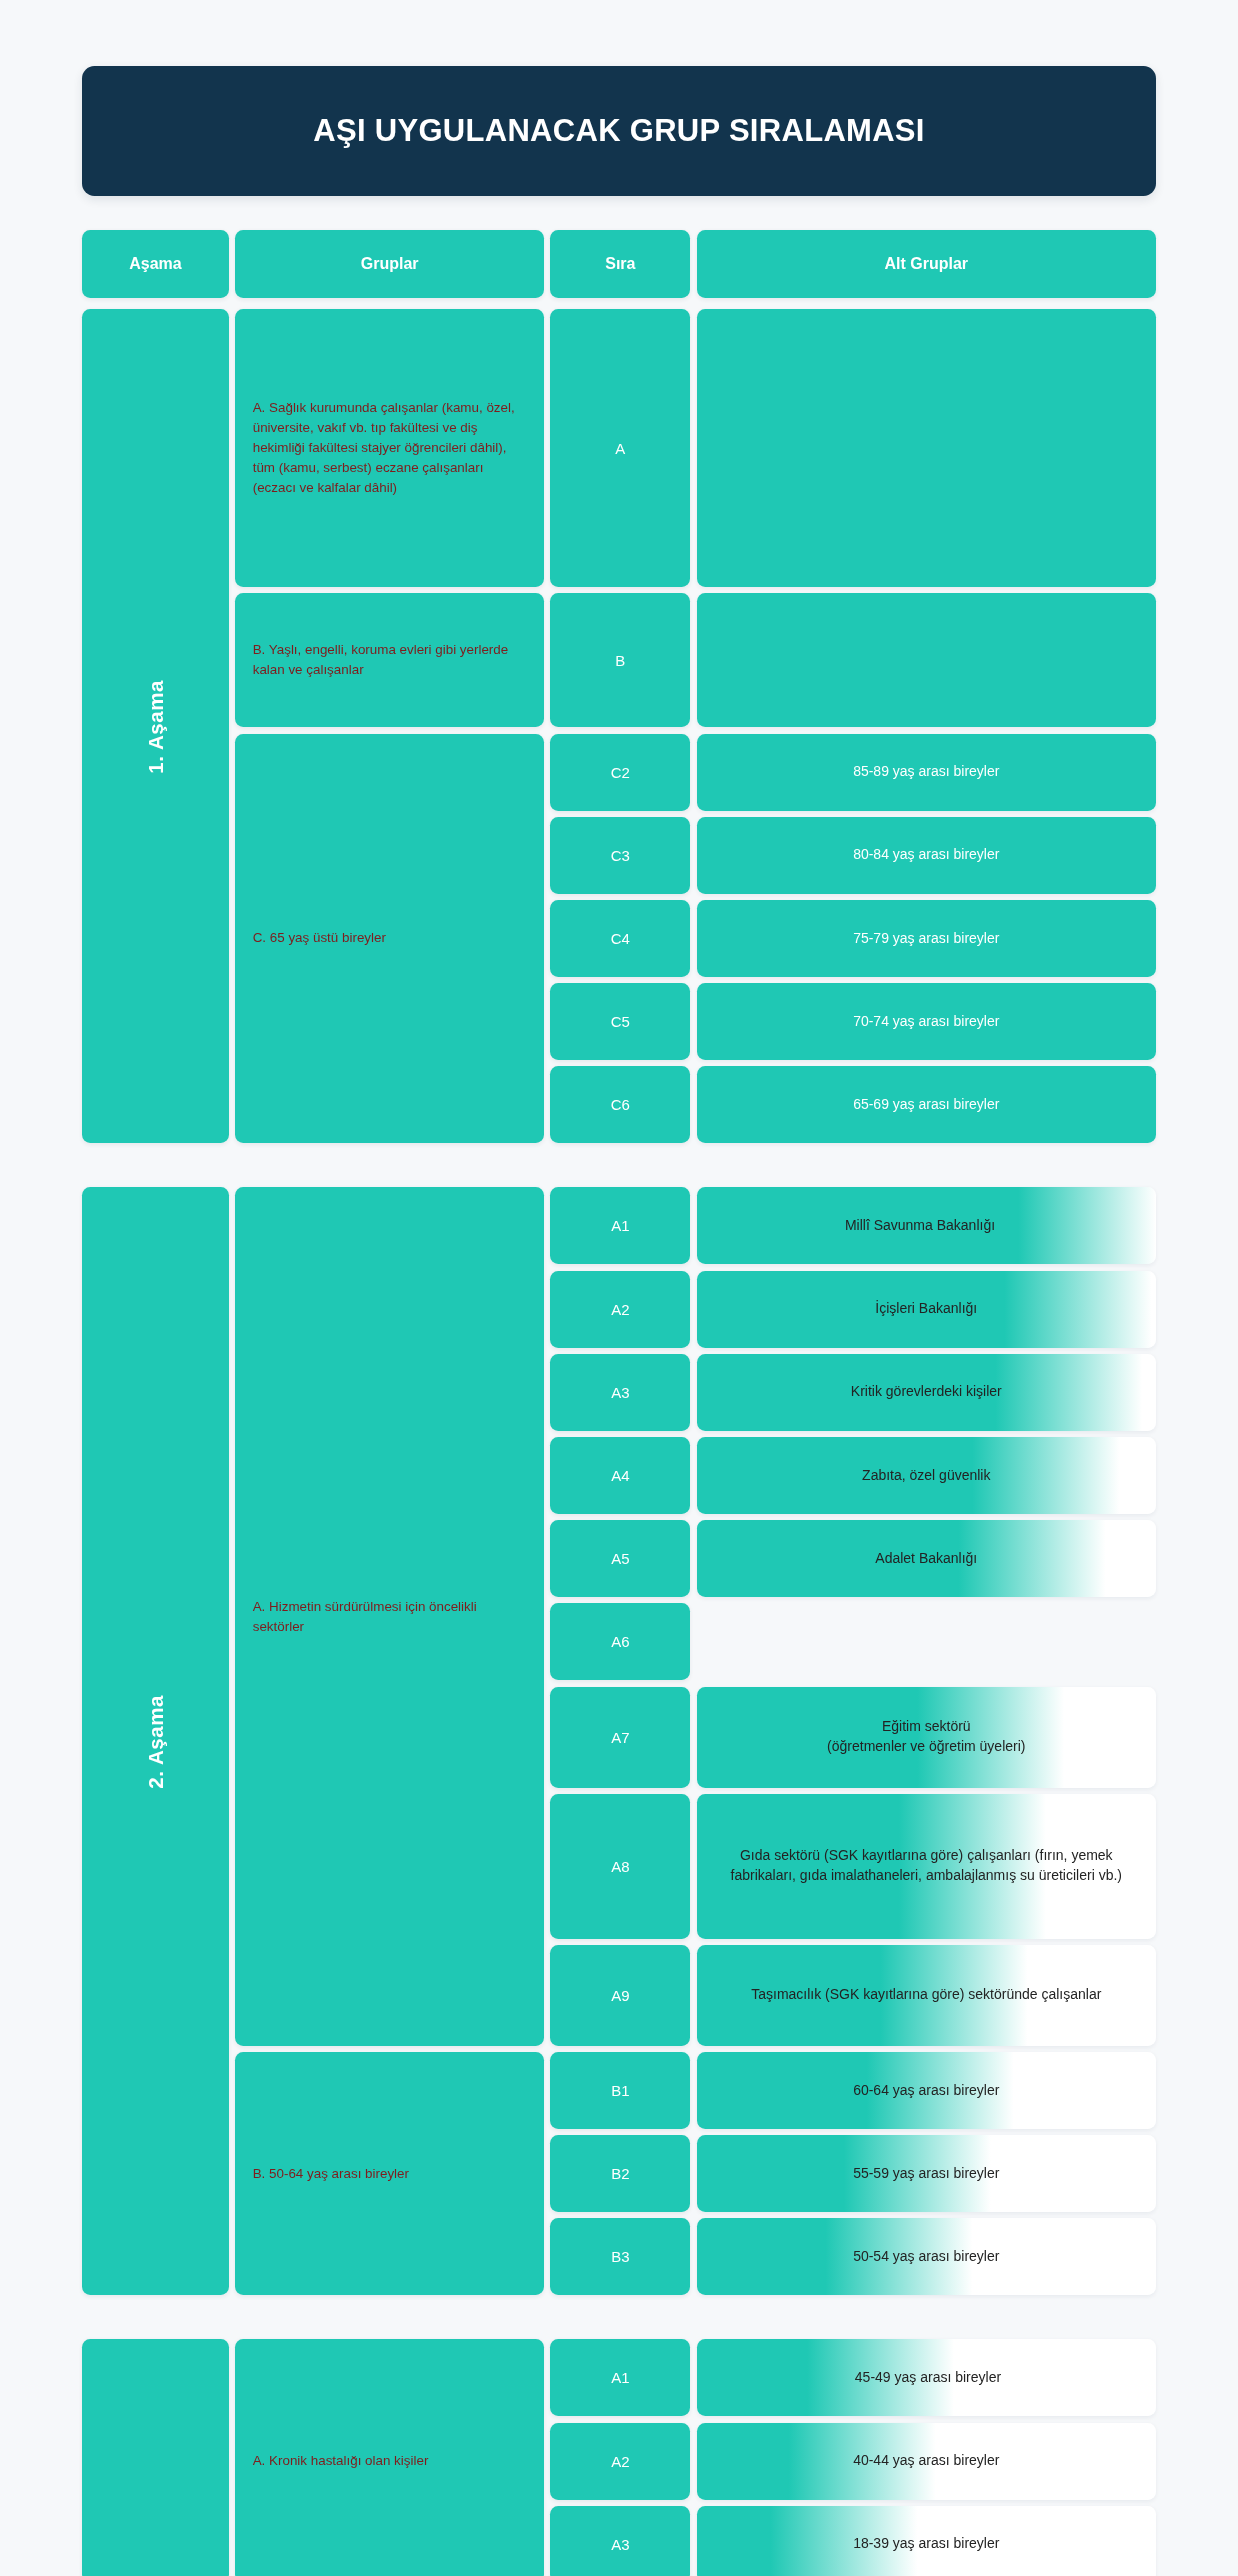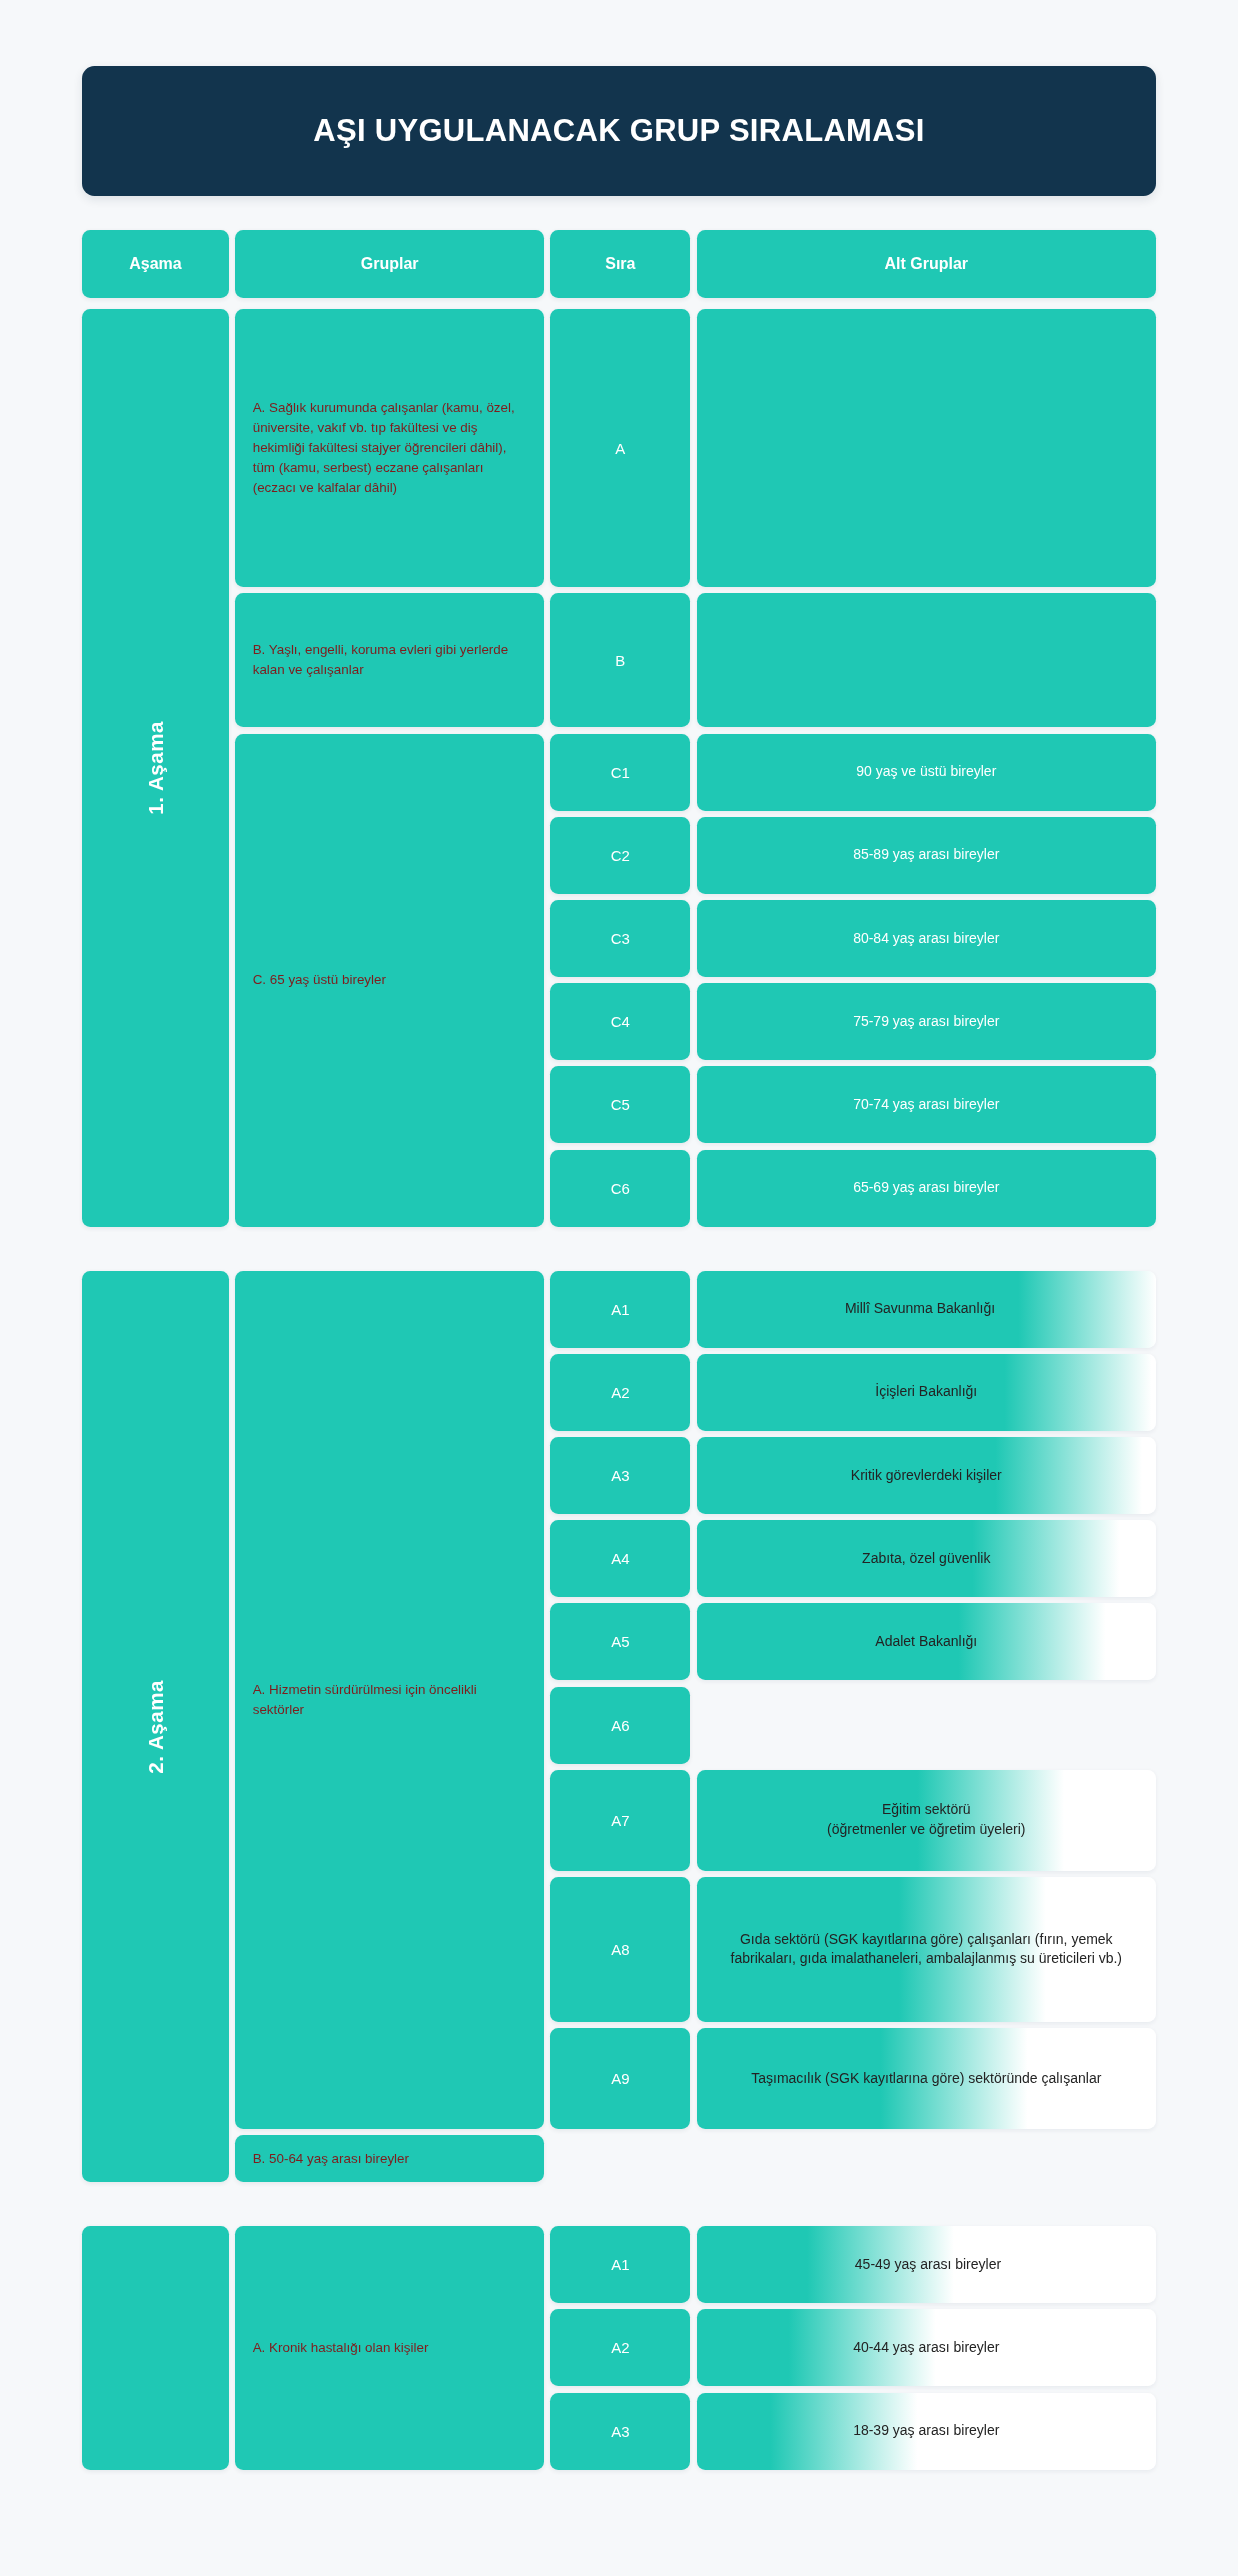--- a/index.html
+++ b/index.html
@@ -131,24 +131,20 @@
               <div class="row">
                 <div class="order-cell h-b">B</div>
                 <div class="sub-cell h-b"></div>
               </div>
             </div>
           </div>
           <div class="band">
             <div class="group-cell">C. 65 yaş üstü bireyler</div>
             <div class="rows">
               <div class="row">
-                <div class="order-cell h-std">C1</div>
-                <div class="sub-cell h-std">90 yaş ve üstü bireyler</div>
-              </div>
-              <div class="row">
                 <div class="order-cell h-std">C2</div>
                 <div class="sub-cell h-std">85-89 yaş arası bireyler</div>
               </div>
               <div class="row">
                 <div class="order-cell h-std">C3</div>
                 <div class="sub-cell h-std">80-84 yaş arası bireyler</div>
               </div>
               <div class="row">
                 <div class="order-cell h-std">C4</div>
                 <div class="sub-cell h-std">75-79 yaş arası bireyler</div>
@@ -205,20 +201,34 @@
                 <div class="sub-cell h-xl fade" style="background: linear-gradient(90deg, rgb(31, 200, 180) 0%, rgb(31, 200, 180) 44%, rgb(255, 255, 255) 76%, rgb(255, 255, 255) 100%);">Gıda sektörü (SGK kayıtlarına göre) çalışanları (fırın, yemek fabrikaları, gıda imalathaneleri, ambalajlanmış su üreticileri vb.)</div>
               </div>
               <div class="row">
                 <div class="order-cell h-tall">A9</div>
                 <div class="sub-cell h-tall fade" style="background: linear-gradient(90deg, rgb(31, 200, 180) 0%, rgb(31, 200, 180) 40%, rgb(255, 255, 255) 72%, rgb(255, 255, 255) 100%);">Taşımacılık (SGK kayıtlarına göre) sektöründe çalışanlar</div>
               </div>
             </div>
           </div>
           <div class="band">
             <div class="group-cell">B. 50-64 yaş arası bireyler</div>
+            <div class="rows">
+              <div class="row">
+                <div class="order-cell h-std">B1</div>
+                <div class="sub-cell h-std fade" style="background: linear-gradient(90deg, rgb(31, 200, 180) 0%, rgb(31, 200, 180) 37%, rgb(255, 255, 255) 69%, rgb(255, 255, 255) 100%);">60-64 yaş arası bireyler</div>
+              </div>
+              <div class="row">
+                <div class="order-cell h-std">B2</div>
+                <div class="sub-cell h-std fade" style="background: linear-gradient(90deg, rgb(31, 200, 180) 0%, rgb(31, 200, 180) 32%, rgb(255, 255, 255) 64%, rgb(255, 255, 255) 100%);">55-59 yaş arası bireyler</div>
+              </div>
+              <div class="row">
+                <div class="order-cell h-std">B3</div>
+                <div class="sub-cell h-std fade" style="background: linear-gradient(90deg, rgb(31, 200, 180) 0%, rgb(31, 200, 180) 28%, rgb(255, 255, 255) 60%, rgb(255, 255, 255) 100%);">50-54 yaş arası bireyler</div>
+              </div>
+            </div>
           </div>
         </div>
       </div>
       <div class="stage-block gap-big">
         <div class="stage-label"></div>
         <div class="stage-body">
           <div class="band">
             <div class="group-cell">A. Kronik hastalığı olan kişiler</div>
             <div class="rows">
               <div class="row">

